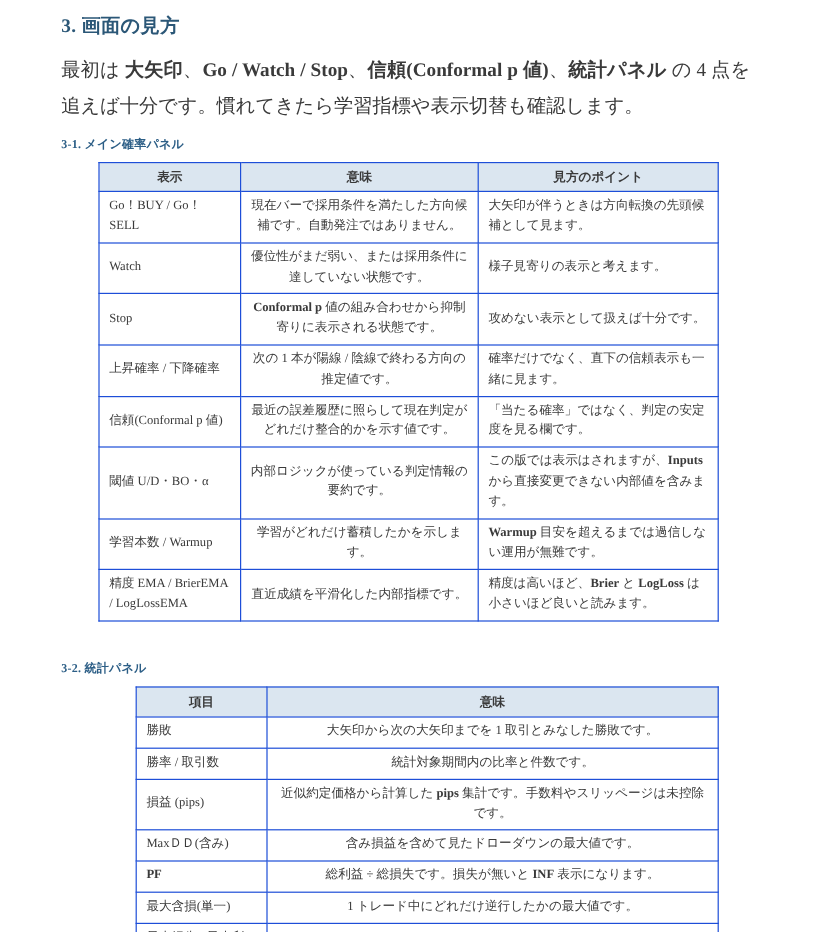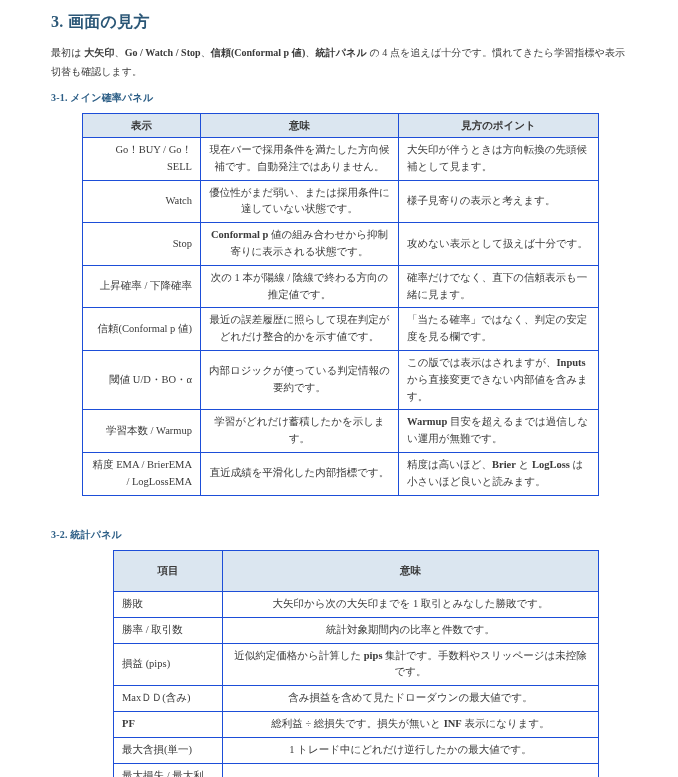--- a/index.html
+++ b/index.html
@@ -8,21 +8,21 @@
     font-family:"Liberation Serif","DejaVu Serif",serif;
     color:#3a3a3a;
     -webkit-font-smoothing:antialiased;
   }
   .page{padding:6px 53px 0 51px;}
   .h1{
     color:#2b5777;font-size:16px;font-weight:bold;
     margin:6px 0 11px 0;letter-spacing:.3px;
   }
   .intro{
-    font-size:10px;line-height:1.85;margin:0 0 10px 0;
+    font-size:16px;line-height:1.85;margin:0 0 10px 0;
     text-align:justify;
   }
   .h2{
     color:#2c5e86;font-size:10px;font-weight:bold;
     margin:8px 0 8px 0;letter-spacing:.2px;
   }
   .sec2 .h2{margin-top:32px;}
   .b{font-weight:bold;}
   table{
     border-collapse:collapse;table-layout:fixed;
@@ -33,27 +33,27 @@
     background:#dbe6f0;font-weight:bold;text-align:center;
     padding:4px 4px;
   }
   td{padding:4px 8px;line-height:1.6;}
   .t1{width:516px;margin-left:31px;}
   .t1 .col-label{width:118px;}
   .t1 .col-meaning{width:198px;}
   .t1 .col-point{width:200px;}
   .t1 thead tr{height:24px;}
   .t1 tbody tr{height:42px;}
-  .t1 td.cell-label{text-align:right;}
+  .t1 td.cell-label{text-align:left;}
   .t1 td.cell-meaning{text-align:center;}
   .t1 td.cell-point{text-align:left;}
   .t2{width:485px;margin-left:62px;}
   .t2 .col-label{width:109px;}
   .t2 .col-meaning{width:376px;}
-  .t2 thead tr{height:41px;font-family:Liberation Serif, serif;}
+  .t2 thead tr{height:25px;font-family:Liberation Serif, serif;}
   .t2 tbody tr{height:26px;}
   .t2 td.cell-label{text-align:left;}
   .t2 td.cell-meaning{text-align:center;}
 </style>
 </head>
 <body>
 
 <div class="page">
 
   <div class="h1">3. 画面の見方</div>

